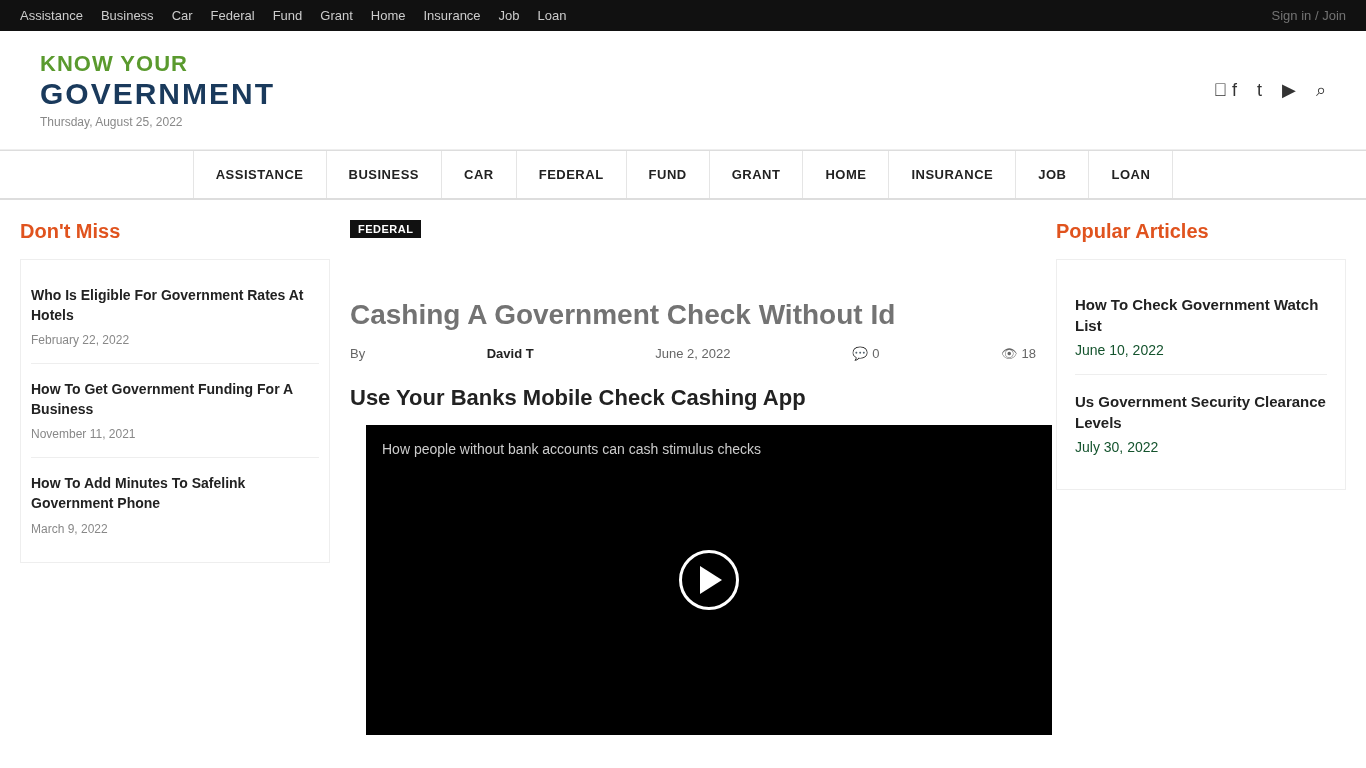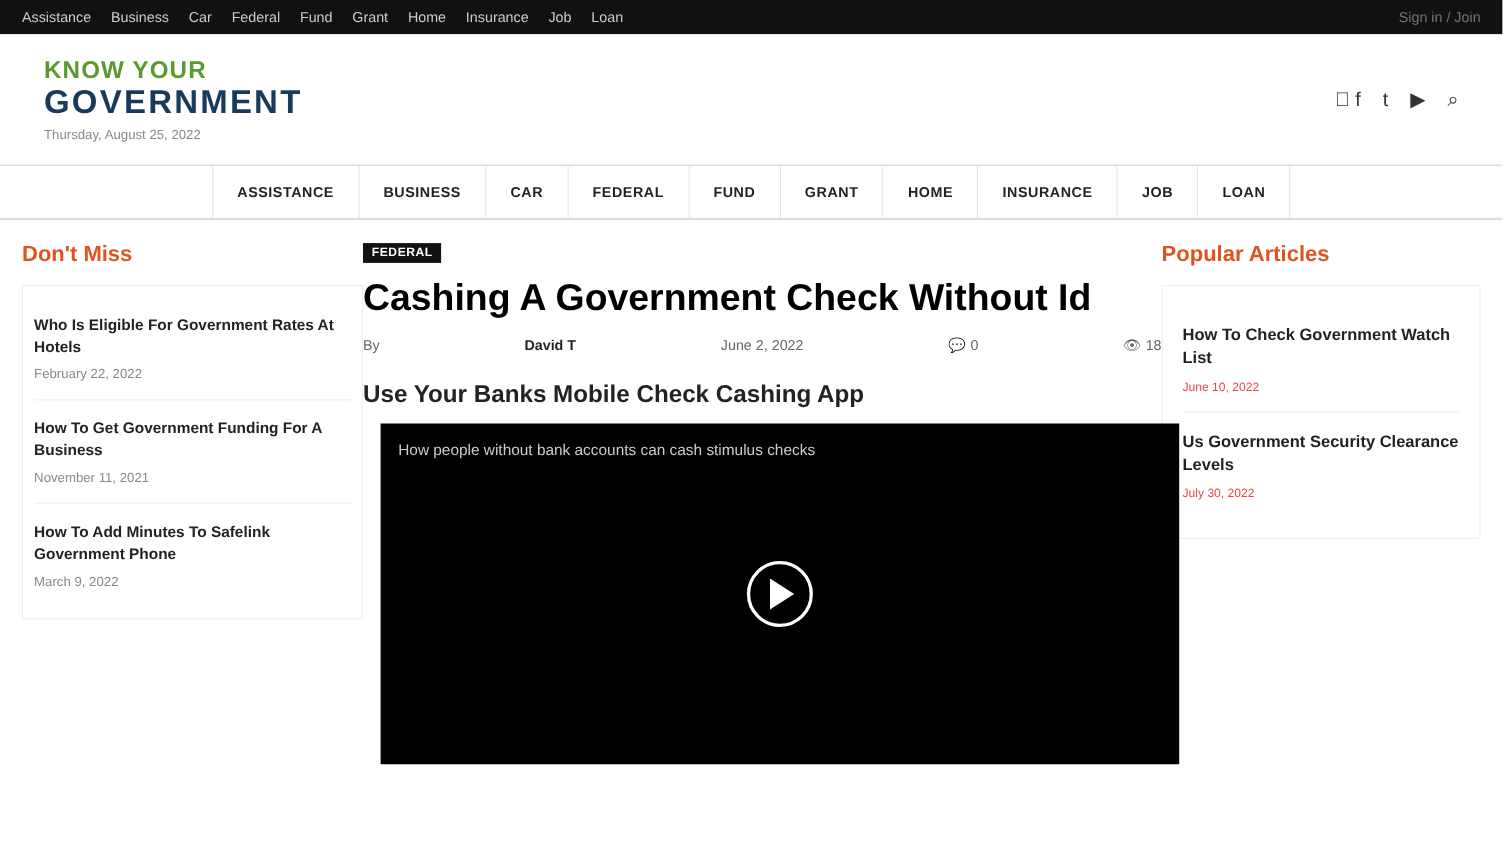--- a/index.html
+++ b/index.html
@@ -57,20 +57,21 @@
       border-right: 1px solid #e5e5e5;
     }
     .main-nav a:first-child { border-left: 1px solid #e5e5e5; }
 
     
     .content-wrapper {
       display: flex;
       max-width: 1366px;
       margin: 0 auto;
       padding: 20px 20px 0;
+      gap: 20px;
     }
 
     
     .left-sidebar {
       width: 310px;
       flex-shrink: 0;
     }
     .dont-miss-title {
       color: #e0531e;
       font-size: 20px;
@@ -102,25 +103,26 @@
       display: inline-block;
       background: #111;
       color: #fff;
       font-size: 11px;
       font-weight: 700;
       padding: 3px 8px;
       margin-bottom: 12px;
       letter-spacing: 0.5px;
     }
     .article-title {
-      font-size: 34px;
+      font-size: 28px;
       font-weight: 800;
-      color: #000000;
+      color: #737373;
       margin-bottom: 14px;
       line-height: 1.2;
+      margin-top: 48px;
     }
     .article-meta {
       display: flex;
       align-items: center;
       gap: 12px;
       font-size: 13px;
       color: #666;
       margin-bottom: 24px;
       justify-content: space-between;
     }
@@ -194,21 +196,21 @@
     }
     .popular-article:last-child { border-bottom: none; }
     .popular-article h4 {
       font-size: 15px;
       font-weight: 700;
       color: #222;
       margin-bottom: 6px;
       line-height: 1.4;
     }
     .popular-article h4 a { color: #222; text-decoration: none; }
-    .popular-date { color: #ef4444; font-size: 11px; margin-top: 16px; }
+    .popular-date { color: #14532d; font-size: 14px; margin-top: 16px; }
   </style>
 </head>
 <body>
 
 <div class="top-bar">
   <div class="top-bar-links">
     <a>Assistance</a>
     <a>Business</a>
     <a>Car</a>
     <a>Federal</a>

